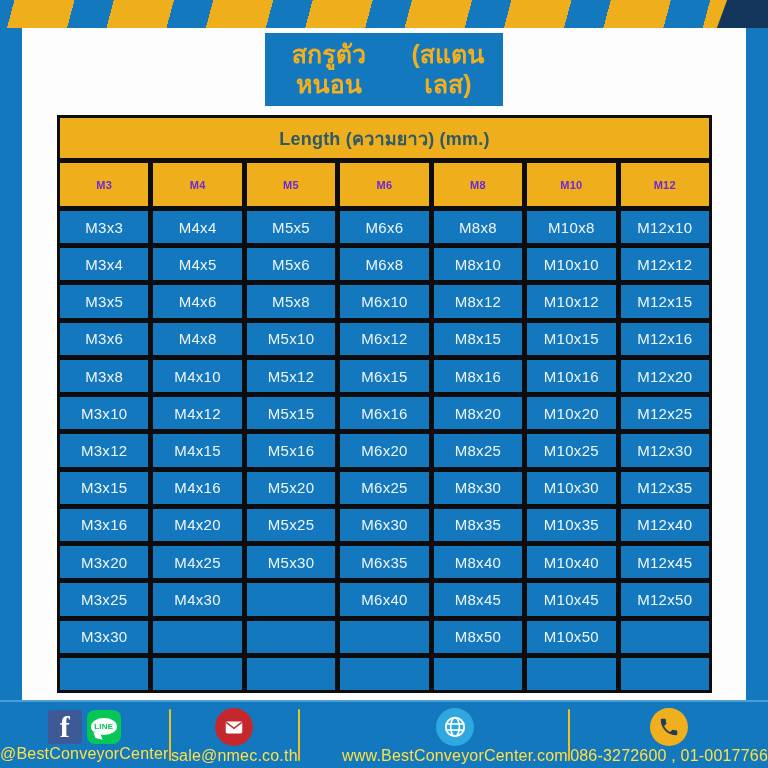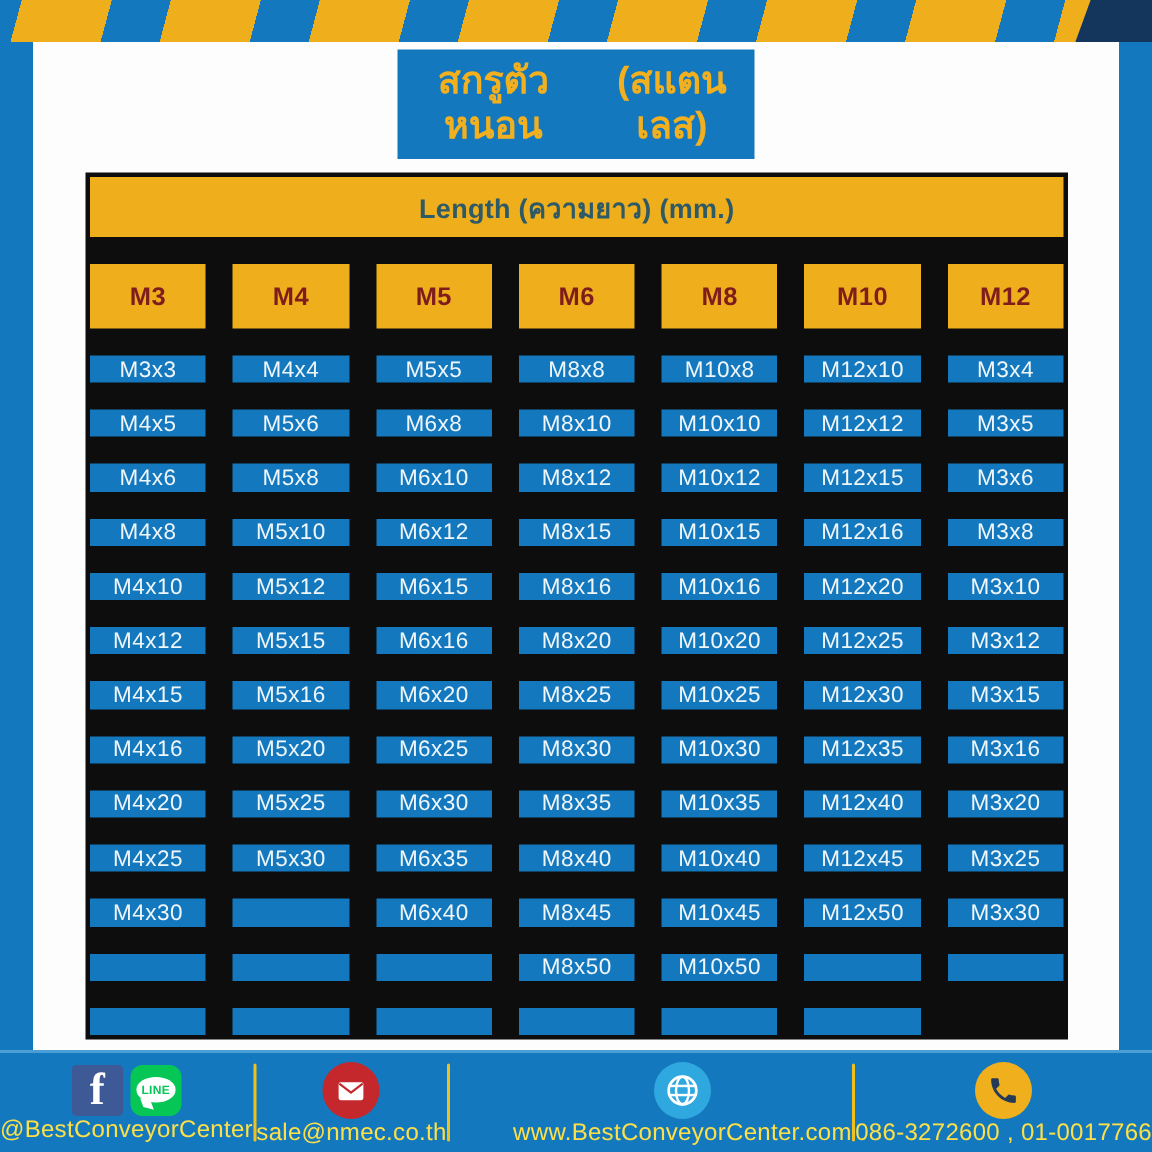--- a/index.html
+++ b/index.html
@@ -29,32 +29,32 @@
     display:flex;flex-direction:row;align-items:center;justify-content:center;
     color:#F2B01E;font-weight:bold;font-size:25px;line-height:1.18;text-align:center;
   }
   
   .size-table{
     position:absolute;left:35px;top:87px;width:655px;height:578px;
     background:#0D0D0D;
     display:grid;
     grid-template-columns:repeat(7,1fr);
     grid-template-rows:40px 43px repeat(13,1fr);
-    gap:18px;padding:3px;box-sizing:border-box;
+    gap:5px;padding:3px;box-sizing:border-box;
   }
   .cell{
     display:flex;align-items:center;justify-content:center;
     background:#1478BE;color:#EFF6FA;font-size:15px;letter-spacing:.3px;
   }
   .cell.head{
     grid-column:1 / -1;background:#EFAF1D;color:#2D5A66;
     font-weight:bold;font-size:18px;letter-spacing:.2px;
   }
   .cell.col-head{
-    background:#EFAF1D;color:#7f1d1d;font-weight:bold;font-size:17px;
+    background:#EFAF1D;color:#6d28d9;font-weight:bold;font-size:11px;
   }
   
   .footer{
     position:absolute;left:0;bottom:0;width:768px;height:68px;
     background:#1478BE;border-top:2px solid #4C9FD6;box-sizing:border-box;
     display:flex;align-items:stretch;z-index:2;
   }
   .f-section{
     display:flex;flex-direction:column;align-items:center;justify-content:center;
     gap:1px;padding-top:2px;
@@ -110,20 +110,21 @@
       <div class="cell col-head">M3</div>
       <div class="cell col-head">M4</div>
       <div class="cell col-head">M5</div>
       <div class="cell col-head">M6</div>
       <div class="cell col-head">M8</div>
       <div class="cell col-head">M10</div>
       <div class="cell col-head">M12</div>
       <div class="cell ">M3x3</div>
       <div class="cell ">M4x4</div>
       <div class="cell ">M5x5</div>
+      <div class="cell ">M6x6</div>
       <div class="cell ">M8x8</div>
       <div class="cell ">M10x8</div>
       <div class="cell ">M12x10</div>
       <div class="cell ">M3x4</div>
       <div class="cell ">M4x5</div>
       <div class="cell ">M5x6</div>
       <div class="cell ">M6x8</div>
       <div class="cell ">M8x10</div>
       <div class="cell ">M10x10</div>
       <div class="cell ">M12x12</div>

